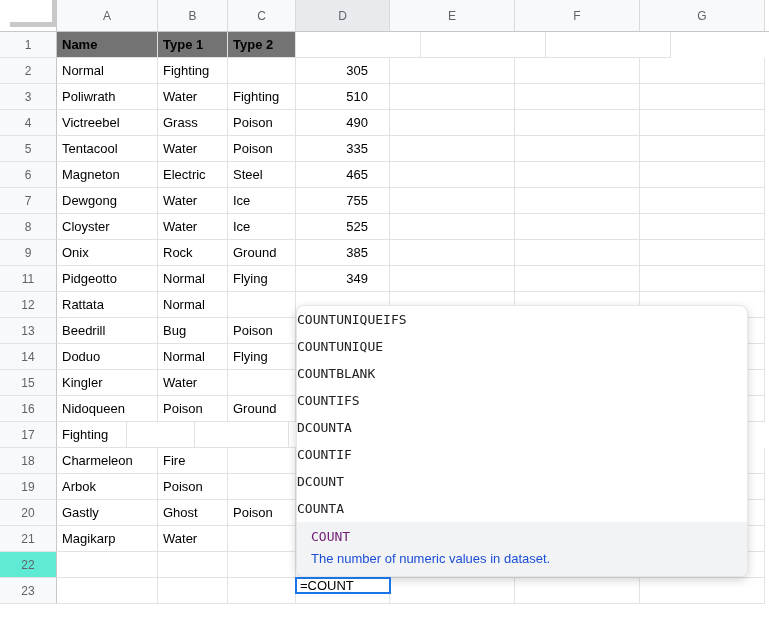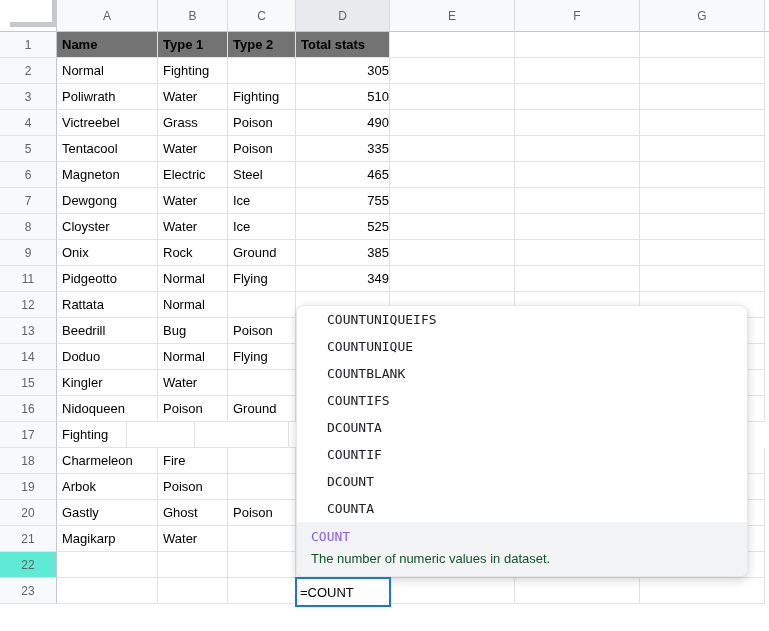--- a/index.html
+++ b/index.html
@@ -34,38 +34,38 @@
   .rowhdr { width:57px; flex:none; display:flex; align-items:center; justify-content:center;
             font-size:12px; color:#5f6368; background:#f8f9fa;
             border-right:1px solid #c7c7c7; border-bottom:1px solid #e1e3e3; }
   .rowhdr.active { background:#5eead4; }
   .cell { height:26px; flex:none; display:flex; align-items:center;
           font-size:13px; color:#000; white-space:nowrap; overflow:hidden;
           border-right:1px solid #e2e2e2; border-bottom:1px solid #e2e2e2;
           padding-left:5px; background:#fff; }
   .ca{ width:101px; } .cb{ width:70px; } .cc{ width:68px; }
   .cd{ width:94px; } .ce{ width:125px; } .cf{ width:125px; } .cg{ width:125px; }
-  .num { justify-content:flex-end; padding-left:0; padding-right:0; }
+  .num { justify-content:flex-end; padding-left:0; padding-right:21px; }
   .hdr { background:#737373; font-weight:bold; }
 
   
   .dropdown { position:absolute; left:296px; top:305px; width:452px; z-index:20;
               background:#fff; border:1px solid #e6e6e6; border-radius:8px;
               box-shadow:0 3px 10px rgba(0,0,0,.18); overflow:hidden; }
-  .ac-item { height:27px; line-height:27px; padding-left:30px;
+  .ac-item { height:27px; line-height:27px; padding-left:0;
              font-family:"DejaVu Sans Mono","Liberation Mono",monospace;
              font-size:13px; color:#202124; cursor:pointer; }
   .ac-selected { background:#f1f3f4; padding:2px 0 7px 0; }
   .ac-name { height:25px; line-height:25px; padding-left:14px;
              font-family:"DejaVu Sans Mono","Liberation Mono",monospace;
-             font-size:13px; color:#8b5cf6; }
-  .ac-desc { line-height:20px; padding-left:14px; font-size:13px; color:#14532d; }
+             font-size:13px; color:#701a75; }
+  .ac-desc { line-height:20px; padding-left:14px; font-size:13px; color:#1d4ed8; }
 
   
-  .active-cell { position:absolute; left:295px; top:577px; width:96px; height:30px;
+  .active-cell { position:absolute; left:295px; top:577px; width:96px; height:17px;
                  z-index:30; background:#fff; border:2px solid #1a73e8;
                  display:flex; align-items:center; padding-left:3px;
                  font-size:13px; color:#000; }
 </style>
 </head>
 <body>
 
 <div class="sheet">
 
   <div class="colhdr-row">
@@ -90,21 +90,20 @@
       </div>
   </div>
 
   <div class="grid-rows">
 
     <div class="row">
       <div class="rowhdr">1</div>
       <div class="cell ca hdr">Name</div>
       <div class="cell cb hdr">Type 1</div>
       <div class="cell cc hdr">Type 2</div>
-      <div class="cell cd hdr">Total stats</div>
       <div class="cell ce"></div>
       <div class="cell cf"></div>
       <div class="cell cg"></div>
     </div>
 
     <div>
 
         <div class="row">
           <div class="rowhdr">2</div>
           <div class="cell ca">Normal</div>

